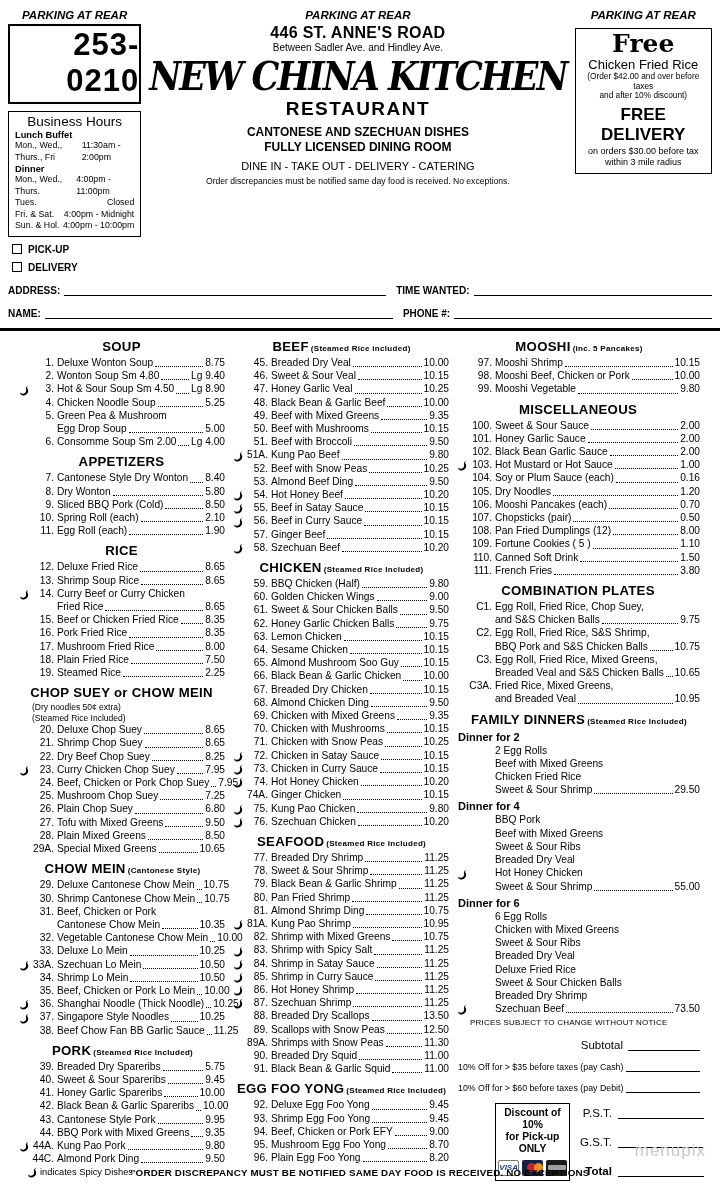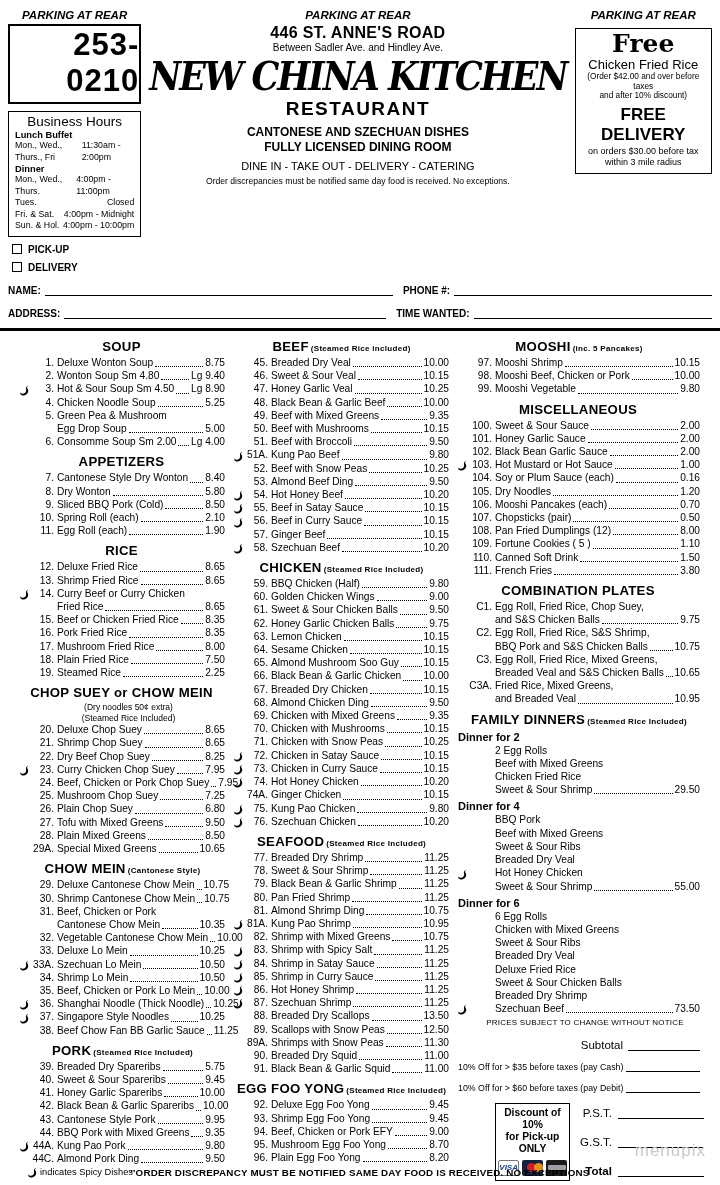--- a/index.html
+++ b/index.html
@@ -45,21 +45,21 @@
   .form-row .wline.big { flex:1.35; }
   .form-row .lab2 { margin-left:6px; }
   .rule { height:3.5px; background:#000; margin:9px -8px 2px; }
 
   
   .menu { display:flex; gap:9px; padding:0 12px; }
   .col1 { width:205px; } .col2 { width:216px; } .col3 { width:242px; }
   .menu-section { margin-top:3px; }
   .sec-title { text-align:center; font-weight:bold; font-size:13.2px; margin:6px 0 2px; letter-spacing:.3px; }
   .sec-title .n { font-weight:bold; font-size:8px; margin-left:2px; }
-  .xline { display:flex; justify-content:center; align-items:center; gap:3px; font-size:8.5px; line-height:10.5px; }
+  .xline { display:flex; justify-content:flex-start; align-items:center; gap:3px; font-size:8.5px; line-height:10.5px; }
   .xline.legend { justify-content:flex-start; padding-left:8px; font-size:9.3px; margin-top:2px; }
   .xline.notice { font-size:8px; margin-top:3px; letter-spacing:.2px; }
   .item { display:flex; align-items:flex-end; font-size:10.2px; line-height:13.2px; }
   .item .spicy { width:10px; flex:none; }
   .item .num { width:27px; flex:none; text-align:right; padding-right:3px; }
   .item .iname { flex:none; white-space:nowrap; }
   .item .dots { flex:1; border-bottom:1.4px dotted #000; margin:0 2px; min-width:5px; transform:translateY(-2px); }
   .item .price { flex:none; white-space:nowrap; }
   .menu-section.sub .sec-title { text-align:left; font-size:11px; margin:4px 0 1px; letter-spacing:0; }
   .spicy svg { display:block; }
@@ -161,29 +161,29 @@
         <div class="free-small">(Order $42.00 and over before taxes</div>
         <div class="free-small">and after 10% discount)</div>
         <div class="free-title2">FREE DELIVERY</div>
         <div class="free-small2">on orders $30.00 before tax</div>
         <div class="free-small2">within 3 mile radius</div>
       </div>
     </div>
   </div>
 
   <div class="form-row">
+    <span>ADDRESS:</span>
+    <span class="wline big"></span>
+    <span class="lab2">TIME WANTED:</span>
+    <span class="wline"></span>
+  </div>
+  <div class="form-row">
     <span>NAME:</span>
     <span class="wline big"></span>
     <span class="lab2">PHONE #:</span>
-    <span class="wline"></span>
-  </div>
-  <div class="form-row">
-    <span>ADDRESS:</span>
-    <span class="wline big"></span>
-    <span class="lab2">TIME WANTED:</span>
     <span class="wline"></span>
   </div>
 
   <div class="rule"></div>
 
   <div class="menu">
     <div class="menu-col col1">
         <section class="menu-section">
     <h3 class="sec-title"><span class="t">SOUP</span><span class="n"></span></h3>
     <div class="pre-lines"></div>
@@ -345,21 +345,21 @@
     <span class="dots"></span>
     <span class="price">8.65</span>
   </div>
             <div class="item">
     <span class="spicy" style="visibility: hidden;">
                 <svg width="9" height="10" viewBox="0 0 9 10">
                   <path d="M6.2 1.6 C6.4 .8 7 .3 7.8 .2 L7.9 1 C7.3 1.1 6.9 1.4 6.8 2 C8 2.8 8.6 4.4 8 6.2 C7.3 8.3 4.9 9.8 2.6 9.4 C.9 9.1 0 7.8 .3 6.4 C1.4 7.6 3.2 8.1 4.6 7.2 C6 6.3 6.6 4.3 5.9 2.7 C5.8 2.3 5.9 1.9 6.2 1.6 Z" fill="#000"></path>
                 </svg>
               </span>
     <span class="num">13.</span>
-    <span class="iname">Shrimp Fried Rice</span>
+    <span class="iname">Shrimp Soup Rice</span>
     <span class="dots"></span>
     <span class="price">8.65</span>
   </div>
             <div class="item">
     <span class="spicy">
                 <svg width="9" height="10" viewBox="0 0 9 10">
                   <path d="M6.2 1.6 C6.4 .8 7 .3 7.8 .2 L7.9 1 C7.3 1.1 6.9 1.4 6.8 2 C8 2.8 8.6 4.4 8 6.2 C7.3 8.3 4.9 9.8 2.6 9.4 C.9 9.1 0 7.8 .3 6.4 C1.4 7.6 3.2 8.1 4.6 7.2 C6 6.3 6.6 4.3 5.9 2.7 C5.8 2.3 5.9 1.9 6.2 1.6 Z" fill="#000"></path>
                 </svg>
               </span>
     <span class="num">14.</span>

